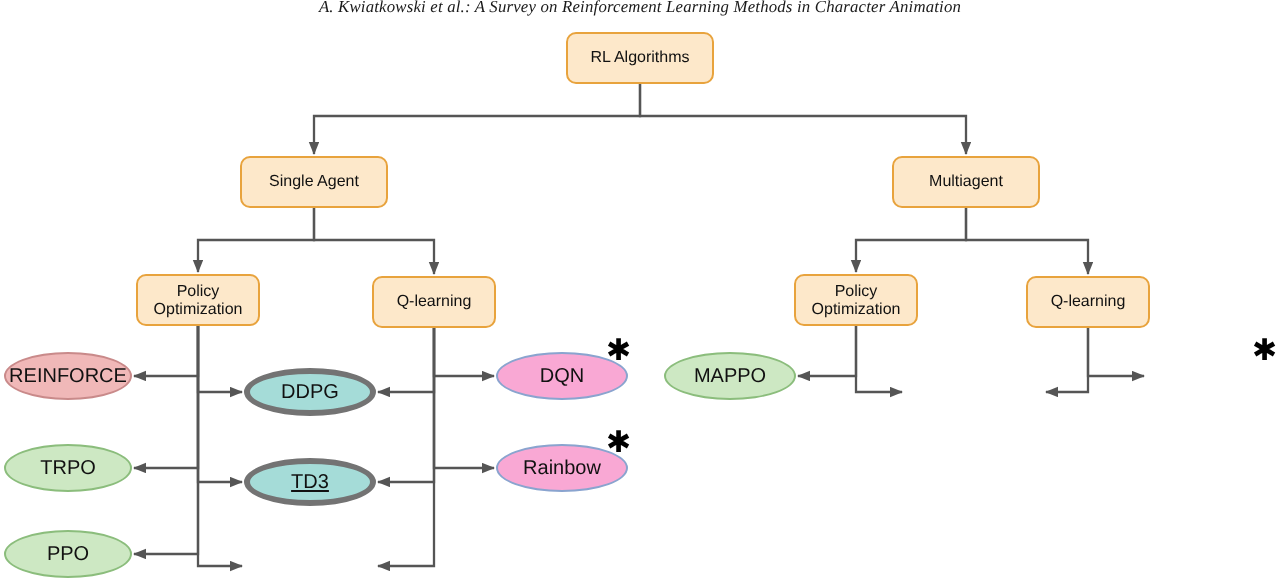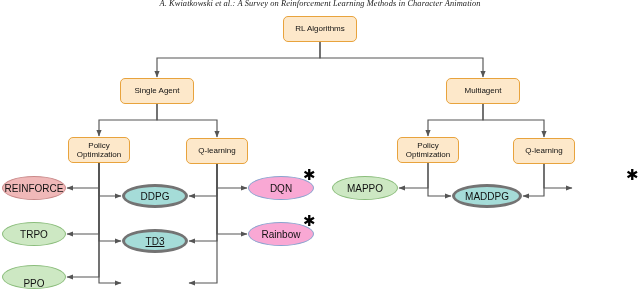--- a/index.html
+++ b/index.html
@@ -156,21 +156,21 @@
   </div>
 
   <div class="node node-ellipse e-pink" style="left:2px;top:176px;width:64px;height:24px;">
     <span>REINFORCE</span>
   </div>
 
   <div class="node node-ellipse e-green" style="left:2px;top:222px;width:64px;height:24px;">
     <span>TRPO</span>
   </div>
 
-  <div class="node node-ellipse e-green" style="left:2px;top:265px;width:64px;height:24px;align-items:flex-end;">
+  <div class="node node-ellipse e-green" style="left:2px;top:265px;width:64px;height:24px;">
     <span>PPO</span>
   </div>
 
   <div class="node node-ellipse e-teal" style="left:122px;top:184px;width:66px;height:24px;">
     <span>DDPG</span>
   </div>
 
   <div class="node node-ellipse e-teal" style="left:122px;top:229px;width:66px;height:24px;text-decoration:underline;">
     <span>TD3</span>
   </div>
@@ -183,19 +183,16 @@
 
   <div class="node node-ellipse e-blue" style="left:248px;top:222px;width:66px;height:24px;">
     <span>Rainbow</span>
   </div>
   <div class="asterisk" style="left:303px;top:216px;">✱</div>
 
   <div class="node node-ellipse e-green" style="left:332px;top:176px;width:66px;height:24px;">
     <span>MAPPO</span>
   </div>
 
-  <div class="node node-ellipse e-teal" style="left:452px;top:184px;width:70px;height:24px;">
-    <span>MADDPG</span>
-  </div>
 
   <div class="asterisk" style="left:626px;top:170px;">✱</div>
 
 </div>
 
 </body></html>

